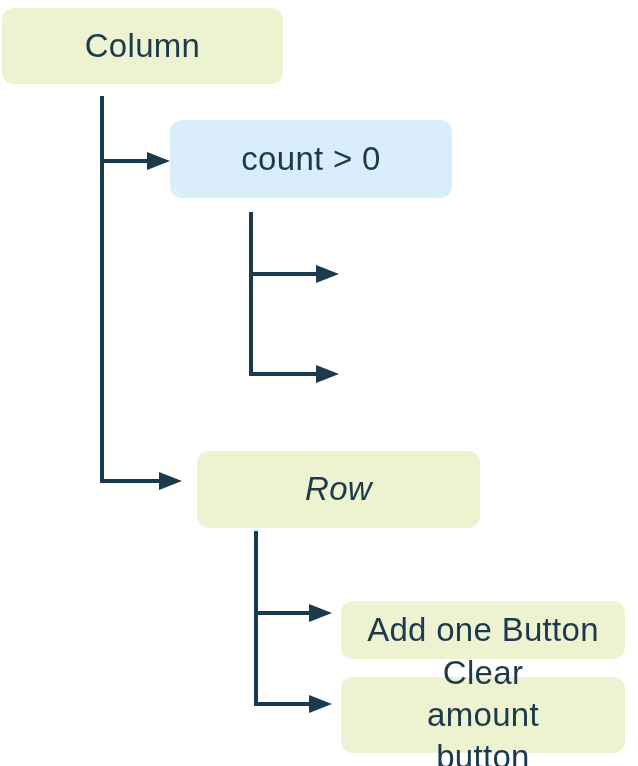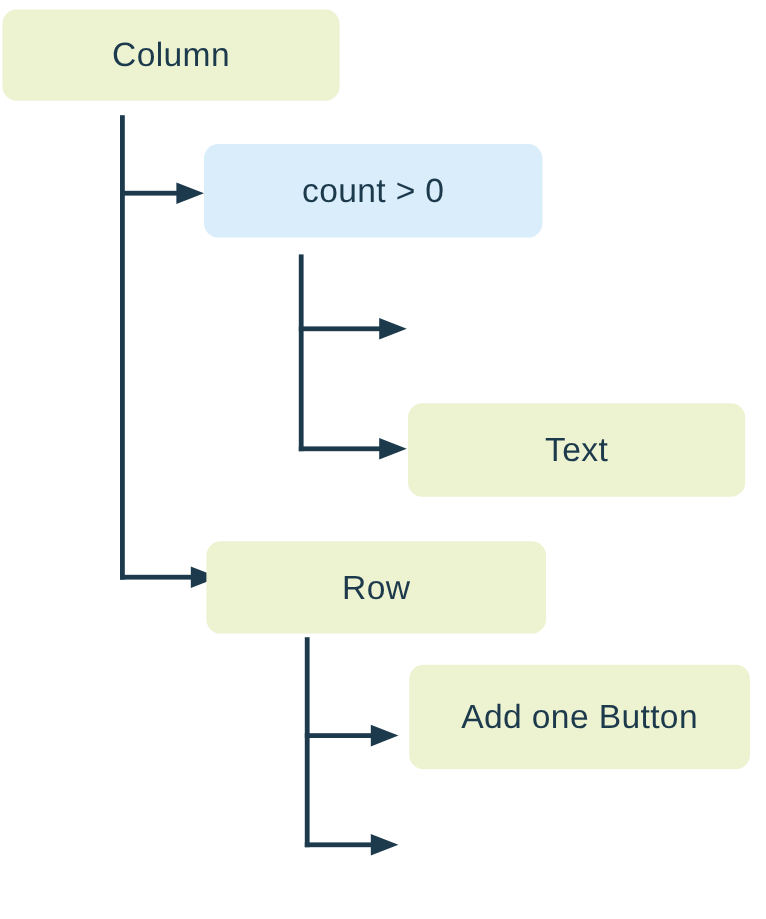--- a/index.html
+++ b/index.html
@@ -19,34 +19,34 @@
     color: var(--ink);
     overflow: hidden;
   }
   .node {
     position: absolute;
     border-radius: 12px;
     display: flex;
     align-items: center;
     justify-content: center;
     text-align: center;
-    font-size: 28px;
+    font-size: 33px;
     letter-spacing: 0.3px;
     line-height: 1.28;
     padding: 0 10px;
   }
   .node.layout    { background: var(--layout-fill); }
   .node.condition { background: var(--cond-fill); }
 
   .n-column   { left: 2px;   top: 8px;   width: 281px; height: 76px; }
   .n-count    { left: 170px; top: 120px; width: 282px; height: 78px; }
   .n-showtask { left: 340px; top: 237px; width: 280px; height: 78px; }
   .n-text     { left: 340px; top: 336px; width: 281px; height: 78px; }
-  .n-row      { left: 172px; top: 451px; width: 283px; height: 77px; }
-  .n-addone   { left: 341px; top: 554px; width: 284px; height: 87px; align-items: center; }
+  .n-row      { left: 197px; top: 451px; width: 283px; height: 77px; font-style: italic; }
+  .n-addone   { left: 341px; top: 601px; width: 284px; height: 58px; align-items: center; }
   .n-clear    { left: 341px; top: 677px; width: 284px; height: 76px; }
   .n-clear .node-label { max-width: 200px; }
 
   .vline, .hline {
     position: absolute;
     background: var(--ink);
   }
   .vline { width: 4px; }
   .hline { height: 4px; }
 
@@ -106,26 +106,26 @@
 
   <div class="node layout n-column">
     <span class="node-label">Column</span>
   </div>
 
   <div class="node condition n-count">
     <span class="node-label">count &gt; 0</span>
   </div>
 
 
-  <div class="node layout n-text">
-    <span class="node-label">Text</span>
-  </div>
 
   <div class="node layout n-row">
     <span class="node-label">Row</span>
   </div>
 
   <div class="node layout n-addone">
     <span class="node-label">Add one Button</span>
   </div>
 
+  <div class="node layout n-clear">
+    <span class="node-label">Clear amount button</span>
+  </div>
 
 </div>
 
 </body></html>

